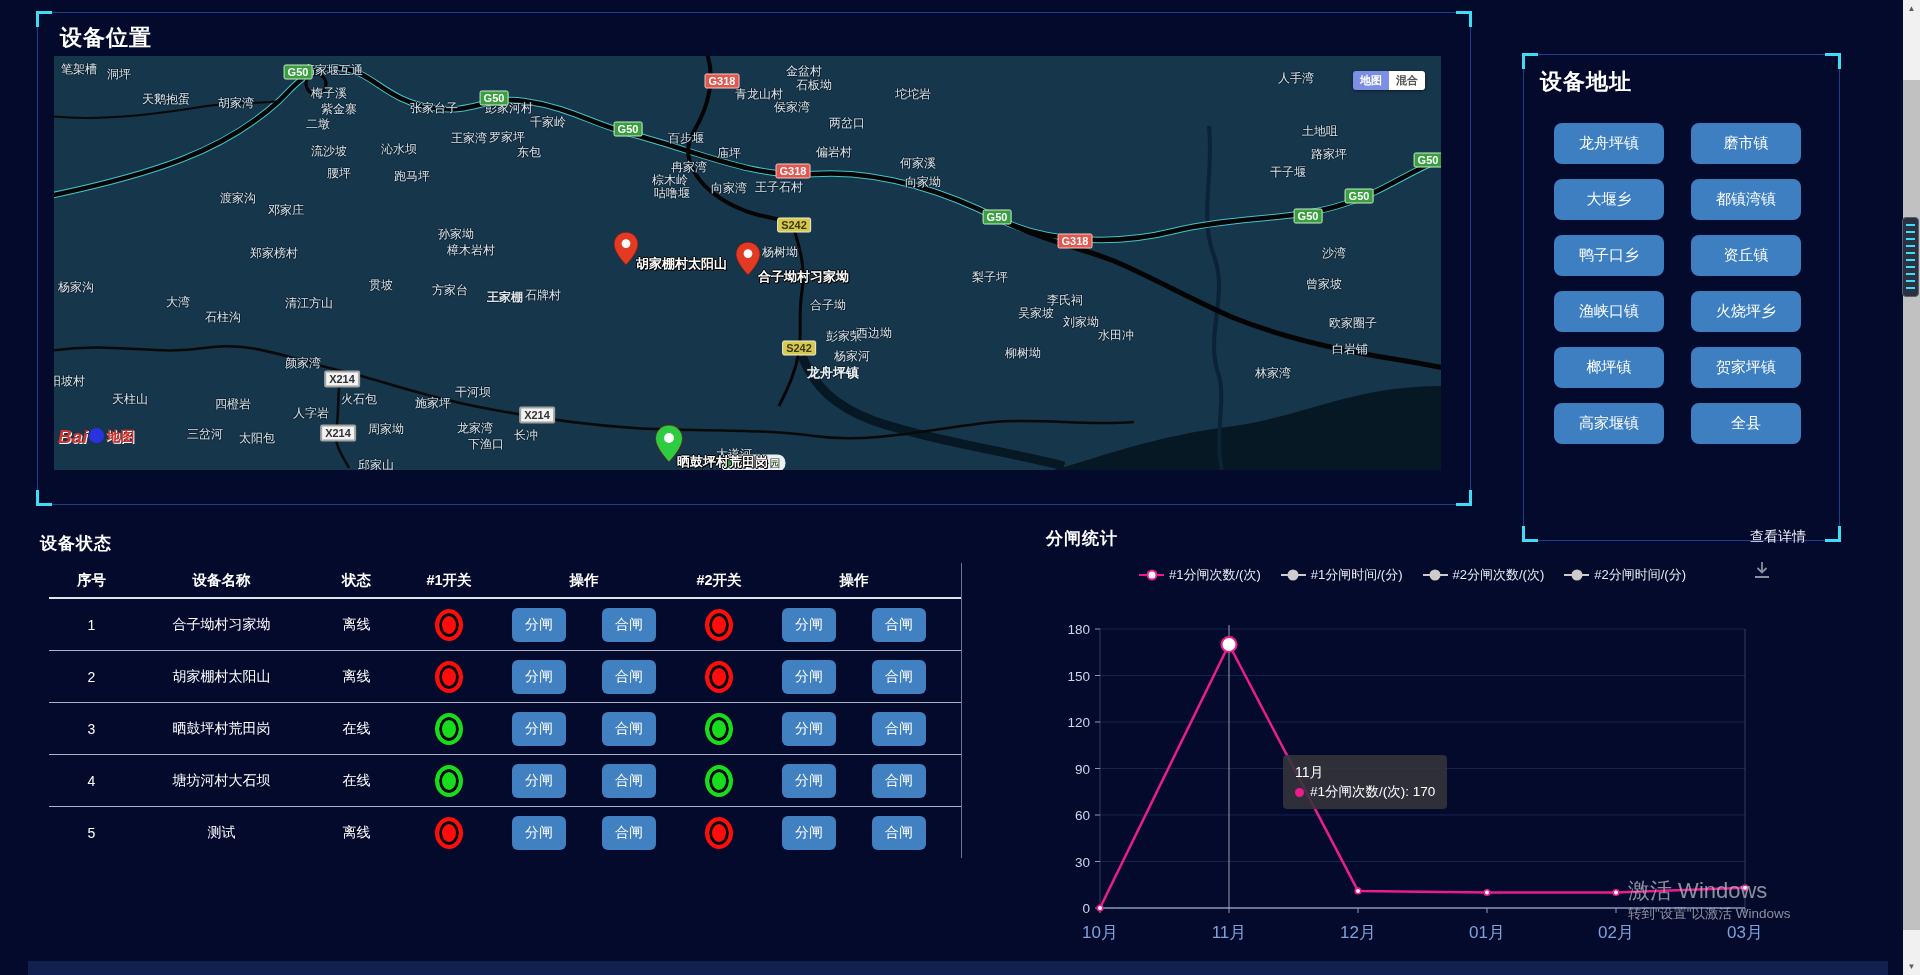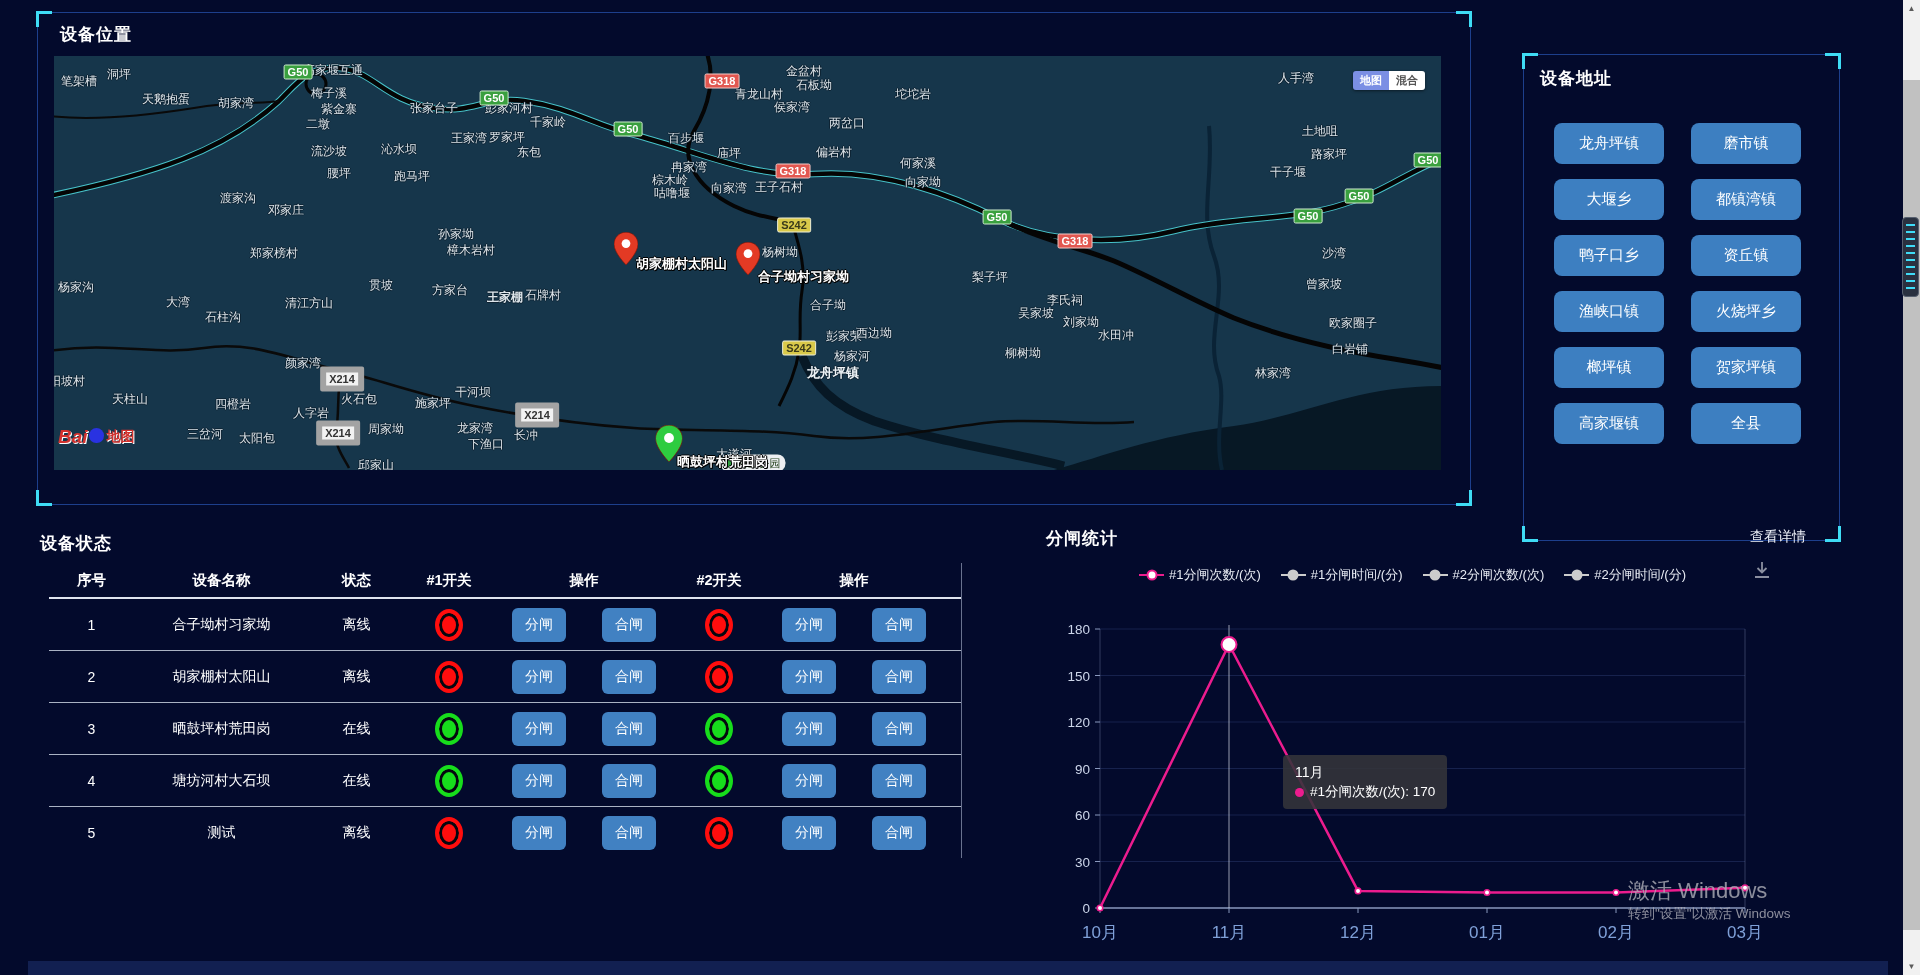--- a/index.html
+++ b/index.html
@@ -4,33 +4,33 @@
 <style>
   html,body{margin:0;padding:0;background:#030a2c;width:1920px;height:975px;overflow:hidden;
     font-family:"Liberation Sans","DejaVu Sans",sans-serif;position:relative;}
   
   .panel{position:absolute;border:1px solid #1d3f8c;}
   .corner{position:absolute;width:13px;height:13px;border:3px solid #3fdcf5;}
   .c-tl{top:-2px;left:-2px;border-right:none;border-bottom:none;}
   .c-tr{top:-2px;right:-2px;border-left:none;border-bottom:none;}
   .c-bl{bottom:-2px;left:-2px;border-right:none;border-top:none;}
   .c-br{bottom:-2px;right:-2px;border-left:none;border-top:none;}
-  .ptitle{position:absolute;color:#fff;font-size:17px;font-weight:bold;letter-spacing:1px;}
+  .ptitle{position:absolute;color:#fff;font-size:22px;font-weight:bold;letter-spacing:1px;}
   .stitle{position:absolute;color:#fff;font-size:17px;font-weight:bold;letter-spacing:1px;}
   
   .map{position:absolute;left:16px;top:43px;width:1387px;height:414px;background:#16364b;overflow:hidden;}
   .mlabel{position:absolute;transform:translate(-50%,-50%);color:#dde4e9;font-size:12px;white-space:nowrap;
     text-shadow:1px 0 #0d2130,-1px 0 #0d2130,0 1px #0d2130,0 -1px #0d2130;}
   .mbig{font-size:13px;font-weight:bold;color:#eef3f6;}
   .rbadge{position:absolute;transform:translate(-50%,-50%);font-size:11px;font-weight:bold;line-height:13px;
     padding:0 3px;border-radius:2px;white-space:nowrap;}
   .bg-g{background:#3aa03f;color:#fff;border:1px solid #cfeccf;}
   .bg-r{background:#e25750;color:#fff;border:1px solid #f3c9c5;}
   .bg-s{background:#d9c94a;color:#3a3a1a;border:1px solid #efefd9;}
-  .bg-x{background:#f2f2f2;color:#333;border:6px solid #a3a3a3;}
+  .bg-x{background:#f2f2f2;color:#333;border:2px solid #a3a3a3;}
   .pin{position:absolute;transform:translate(-50%,-100%);}
   .pinlabel{position:absolute;transform:translate(0,-50%);color:#fff;font-size:13px;font-weight:bold;white-space:nowrap;
     text-shadow:1px 0 #000,-1px 0 #000,0 1px #000,0 -1px #000,1px 1px #000;}
   .poi{position:absolute;transform:translate(-50%,-50%);background:rgba(255,255,255,.92);color:#27441f;font-size:11px;
     padding:1px 5px 1px 16px;border-radius:8px;white-space:nowrap;}
   .poi::before{content:"";position:absolute;left:3px;top:4px;width:9px;height:9px;border-radius:50%;background:#2e9e3e;}
   .maptoggle{position:absolute;right:16px;top:15px;display:flex;border-radius:3px;overflow:hidden;
     box-shadow:0 1px 3px rgba(0,0,0,.5);font-size:11px;font-weight:bold;}
   .tg{padding:2px 7px;cursor:pointer;}
   .tg-map{background:#7b8fe4;color:#fff;}
@@ -103,21 +103,21 @@
       <path d="M-5,140 C100,118 170,95 225,45 C245,25 255,10 285,12 C320,15 330,45 380,52 C420,58 430,40 470,45 C520,52 540,70 585,80 C650,98 700,122 760,118 C830,113 900,140 945,163 C990,186 1060,190 1120,175 C1180,160 1240,165 1290,148 C1330,136 1355,115 1390,102" fill="none" stroke="#050505" stroke-width="4.5"></path>
       <path d="M945,163 C990,185 1021,190 1060,205 C1100,222 1140,245 1180,262 C1230,282 1290,295 1340,303 C1365,307 1380,310 1390,312" fill="none" stroke="#050505" stroke-width="5"></path>
       <circle cx="262" cy="28" r="10" fill="none" stroke="#050505" stroke-width="3"></circle>
       <path d="M-5,60 C40,65 90,60 140,52 C180,45 210,48 225,45" fill="none" stroke="#0a0a0a" stroke-width="2"></path>
       <path d="M652,-5 C662,20 655,50 640,75 C625,100 640,130 680,150 C700,160 720,162 738,166" fill="none" stroke="#050505" stroke-width="4"></path>
       <path d="M738,166 C745,190 752,210 748,235 C744,260 748,275 745,295 C742,315 735,330 725,350" fill="none" stroke="#050505" stroke-width="3"></path>
       <path d="M-5,295 C60,285 100,300 150,292 C200,284 240,305 288,315 C320,322 360,338 420,350 C470,360 520,368 580,372 C640,376 700,372 760,380 C820,388 880,372 940,366 C990,362 1030,370 1080,366" fill="none" stroke="#0a0a0a" stroke-width="2.5"></path>
       <path d="M288,315 C282,335 286,355 282,375 C280,390 290,402 295,412" fill="none" stroke="#0a0a0a" stroke-width="2.5"></path>
     </svg>
     <div id="map-layers" style="position:absolute;left:0;top:0;width:100%;height:100%;">
-        <span class="mlabel" style="left: 25px; top: 13px; margin-top: 12px;">笔架槽</span>
+        <span class="mlabel" style="left: 25px; top: 13px;">笔架槽</span>
         <span class="mlabel" style="left: 65px; top: 18px;">洞坪</span>
         <span class="mlabel" style="left: 112px; top: 43px;">天鹅抱蛋</span>
         <span class="mlabel" style="left: 182px; top: 47px;">胡家湾</span>
         <span class="mlabel" style="left: 279px; top: 14px;">高家堰互通</span>
         <span class="mlabel" style="left: 275px; top: 37px;">梅子溪</span>
         <span class="mlabel" style="left: 285px; top: 53px;">紫金寨</span>
         <span class="mlabel" style="left: 264px; top: 68px;">二墩</span>
         <span class="mlabel" style="left: 275px; top: 95px;">流沙坡</span>
         <span class="mlabel" style="left: 285px; top: 117px;">腰坪</span>
         <span class="mlabel" style="left: 184px; top: 142px;">渡家沟</span>

